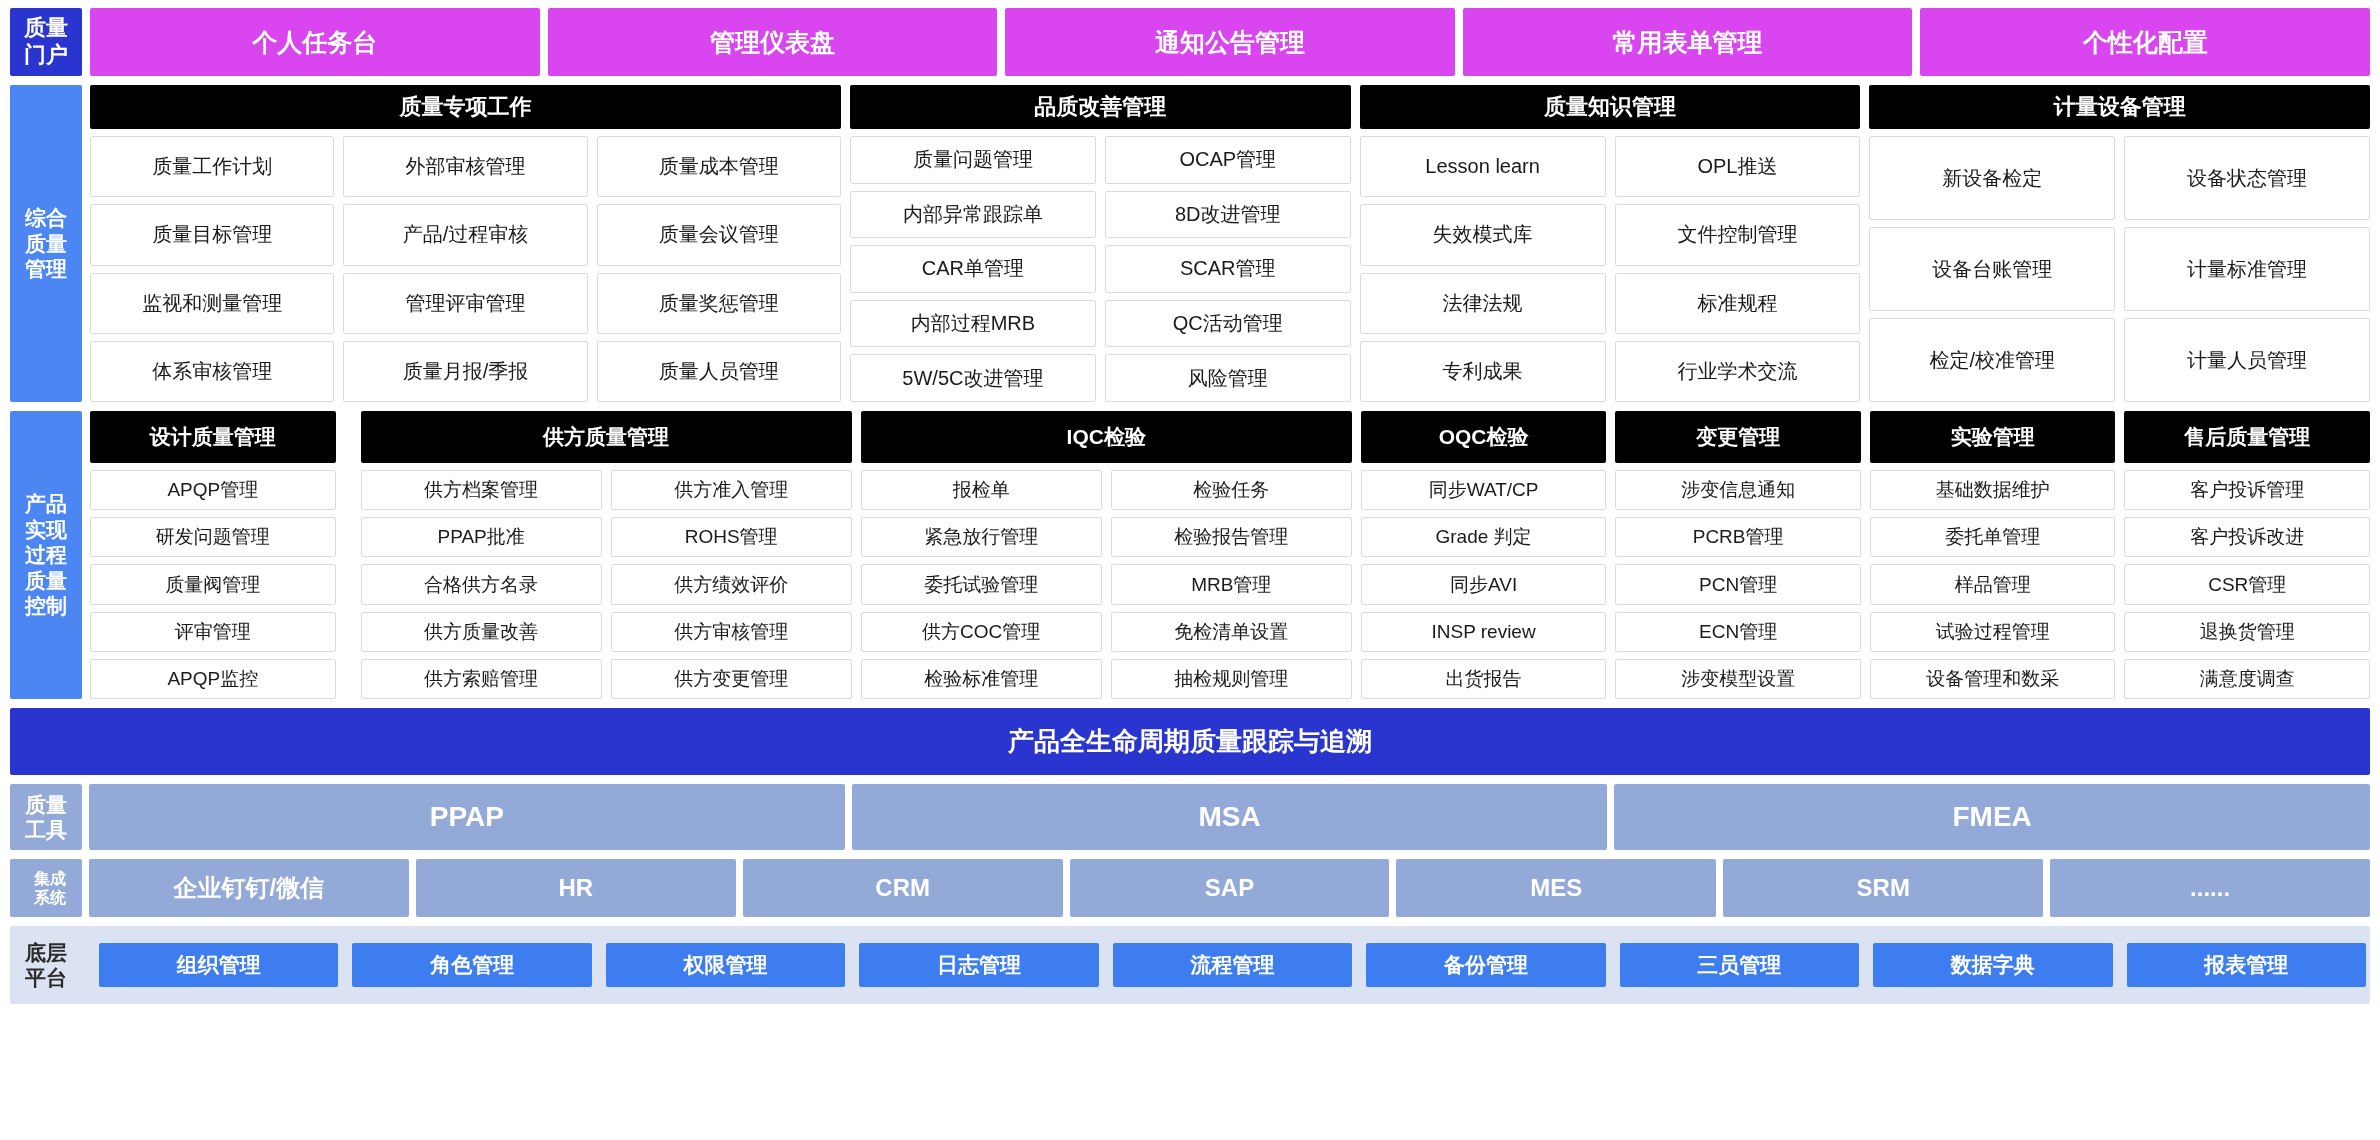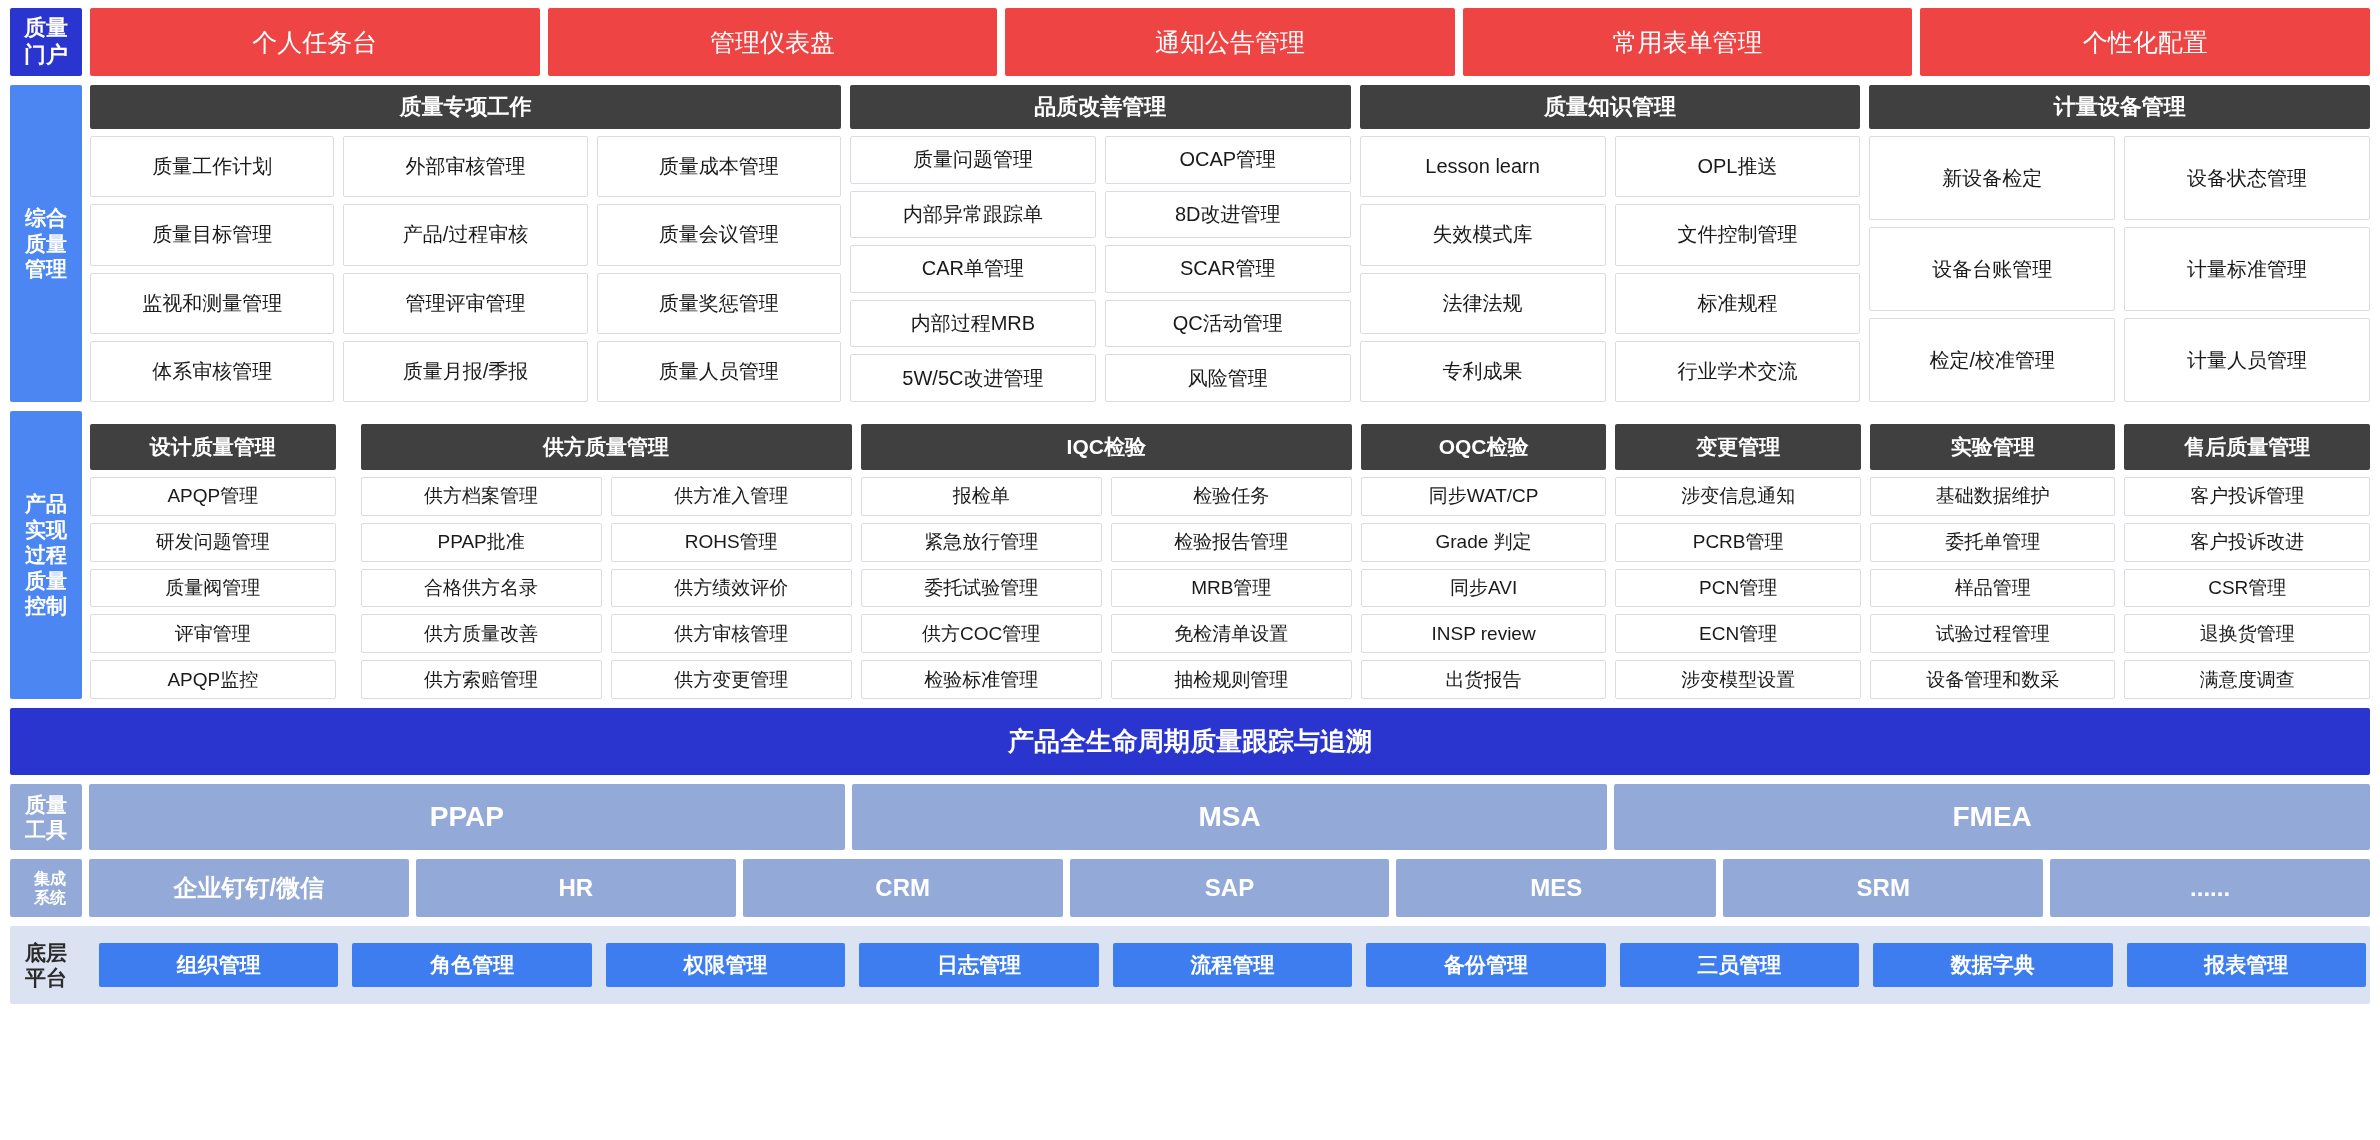--- a/index.html
+++ b/index.html
@@ -30,40 +30,40 @@
 
   
   .row-portal { display: flex; gap: 8px; height: 68px; flex: 0 0 68px; }
   .row-portal .side {
     flex: 0 0 72px;
     font-size: 22px;
     background: #2a34cf;
   }
   .row-portal .tile {
     flex: 1 1 0;
-    background: #ef4444;
+    background: #d946ef;
     color: #fff;
-    font-size: 25px; font-weight: 400;
+    font-size: 25px; font-weight: 700;
     display: flex; align-items: center; justify-content: center;
     border-radius: 2px;
   }
 
   
   .band { display: flex; gap: 8px; }
   .band > .side {
     flex: 0 0 72px;
     font-size: 21px;
     background: #4b86f2;
     border-radius: 2px;
   }
   .band > .groups { flex: 1 1 auto; display: flex; gap: 9px; }
 
   .group { display: flex; flex-direction: column; gap: 7px; }
   .group-head {
-    background: #404040;
+    background: #000000;
     color: #ffffff;
     font-size: 22px; font-weight: 700;
     height: 44px;
     display: flex; align-items: center; justify-content: center;
     border-radius: 2px;
   }
   .group-cols { display: flex; gap: 9px; flex: 1 1 auto; }
   .col { display: flex; flex-direction: column; gap: 7px; flex: 1 1 0; }
   .item {
     background: #ffffff;
@@ -76,21 +76,21 @@
     flex: 1 1 0;
     padding: 2px 4px;
     white-space: nowrap;
   }
 
   
   .band-compre { height: 317px; flex: 0 0 317px; }
 
   
   .band-product { height: 288px; flex: 0 0 288px; }
-  .band-product .group-head { height: 46px; font-size: 21px; margin-top: 13px; }
+  .band-product .group-head { height: 52px; font-size: 21px; }
   .band-product .item { font-size: 19px; }
 
   
   .lifecycle {
     flex: 0 0 67px; height: 67px;
     background: #2a34cf;
     color: #ffffff;
     font-size: 26px; font-weight: 700;
     display: flex; align-items: center; justify-content: center;
     border-radius: 2px;

